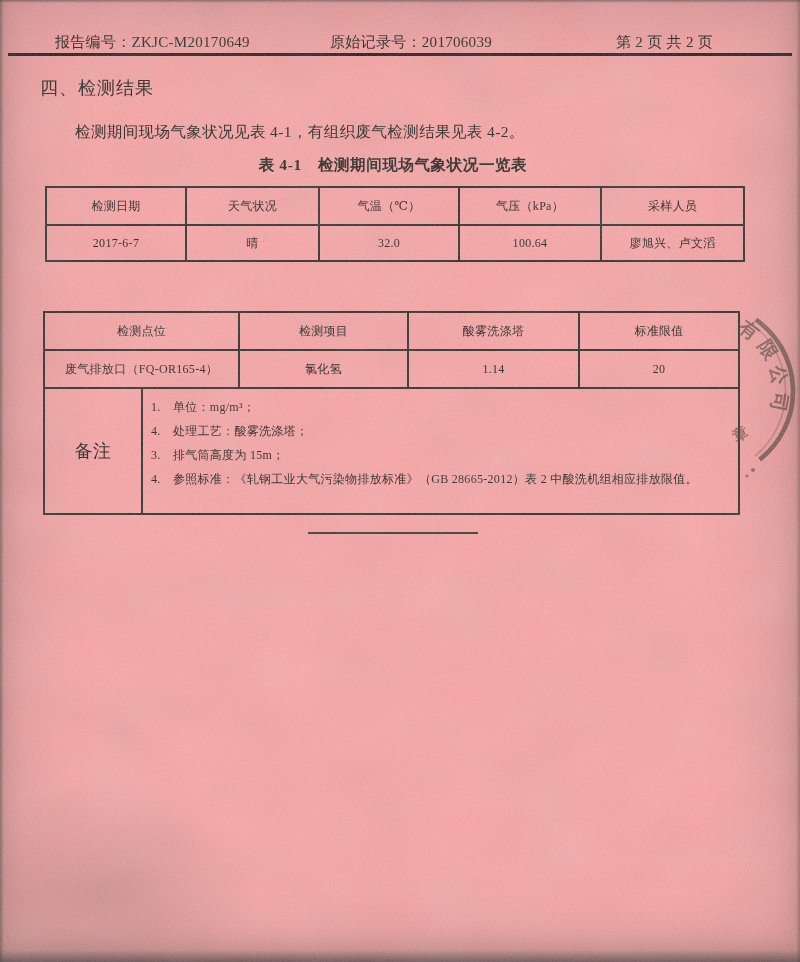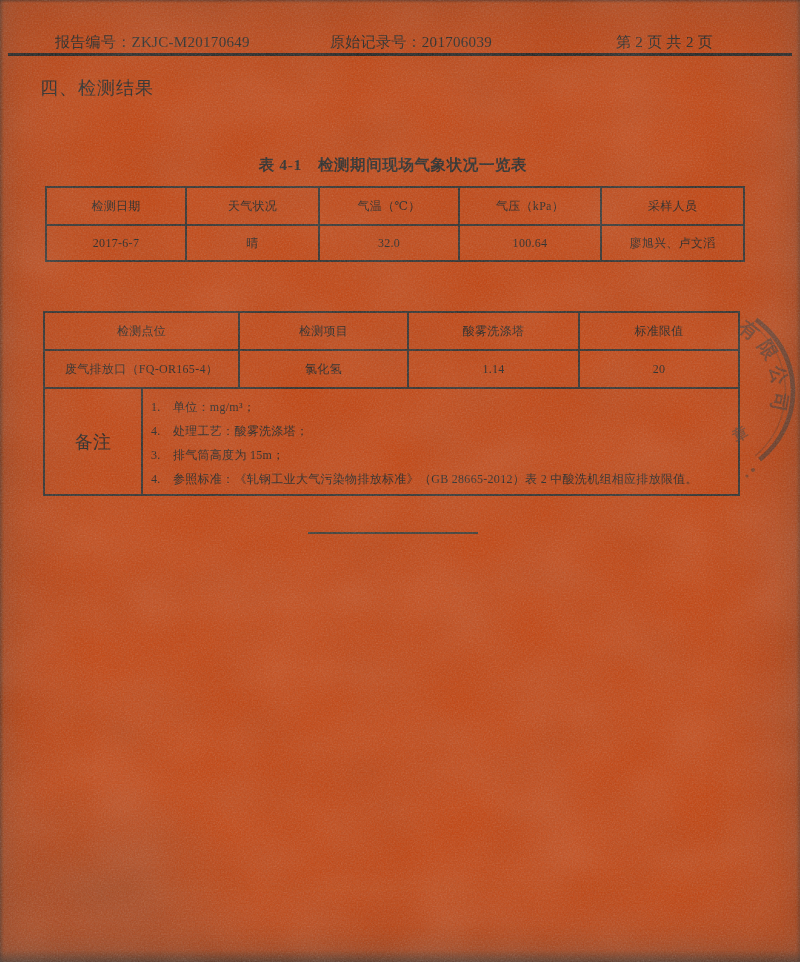--- a/index.html
+++ b/index.html
@@ -1,20 +1,20 @@
 <!DOCTYPE html>
 <html><head>
 <meta charset="utf-8">
 <style>
   html,body{margin:0;padding:0;background:#888;}
   .page{
     position:relative;
     width:800px;height:962px;
     margin:0 auto;
-    background:#c2410c;
+    background:#fca5a5;
     overflow:hidden;
     font-family:"Liberation Serif","DejaVu Serif",serif;
     color:#24221f;
     box-shadow:inset 0 0 90px rgba(70,66,62,.30), inset 0 -14px 22px rgba(60,58,55,.25);
   }
   .abs{position:absolute;}
   
   .edge-top{left:0;top:0;width:100%;height:3px;background:linear-gradient(rgba(25,25,25,.45),rgba(25,25,25,0));z-index:40;}
   .edge-left{left:0;top:0;width:4px;height:100%;background:linear-gradient(90deg,rgba(35,33,30,.40),rgba(35,33,30,0));z-index:40;}
   .edge-right{right:0;top:0;width:4px;height:100%;background:linear-gradient(270deg,rgba(35,33,30,.30),rgba(35,33,30,0));z-index:40;}
@@ -35,21 +35,21 @@
   
   table{border-collapse:collapse;table-layout:fixed;z-index:5;}
   td,th{border:2px solid #2c2a27;font-size:12px;font-weight:normal;text-align:center;vertical-align:middle;padding:0 2px;letter-spacing:.3px;color:#1f1d1a;}
   .t1{top:186px;left:45px;width:698px;}
   .t1 th{height:36px;}
   .t1 td{height:34px;margin-top:40px;}
   .t2{top:311px;left:43px;width:695px;}
   .t2 th{height:36px;}
   .t2 td.data{height:36px;}
   .t2 td.remark-label{font-size:18px;}
-  .t2 td.notes{text-align:left;vertical-align:middle;padding:6px 4px 3px 8px;}
+  .t2 td.notes{text-align:left;vertical-align:middle;padding:6px 4px 22px 8px;}
   .t2 .notes div{line-height:24px;}
   .t2 td.cell-point{padding:0 1px;}
   
   .end-line{top:532px;left:308px;width:170px;height:2px;background:#39372f;z-index:5;}
   
   .stamp{left:640px;top:290px;z-index:10;overflow:visible;}
   
   .noise{left:0;top:0;z-index:50;pointer-events:none;}
 </style>
 </head>
@@ -58,20 +58,21 @@
 <div class="page">
 
   <div class="abs hdr">
     <span class="report">报告编号：ZKJC-M20170649</span>
     <span class="record">原始记录号：201706039</span>
     <span class="pageinfo">第 2 页 共 2 页</span>
   </div>
   <div class="abs hdr-rule"></div>
 
   <div class="abs sec-title">四、检测结果</div>
+  <div class="abs intro">检测期间现场气象状况见表 4-1，有组织废气检测结果见表 4-2。</div>
 
   <div class="abs cap cap1">表 4-1　检测期间现场气象状况一览表</div>
   <table class="abs t1">
     <colgroup>
       <col style="width:140px">
         <col style="width:133px">
         <col style="width:140px">
         <col style="width:142px">
         <col style="width:143px">
     </colgroup>

